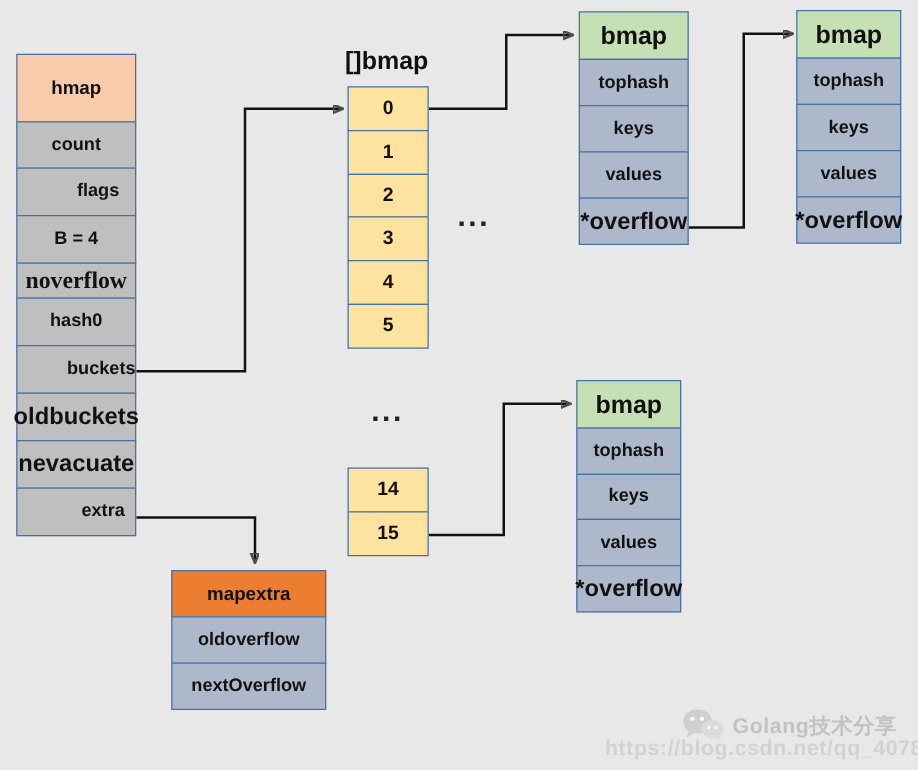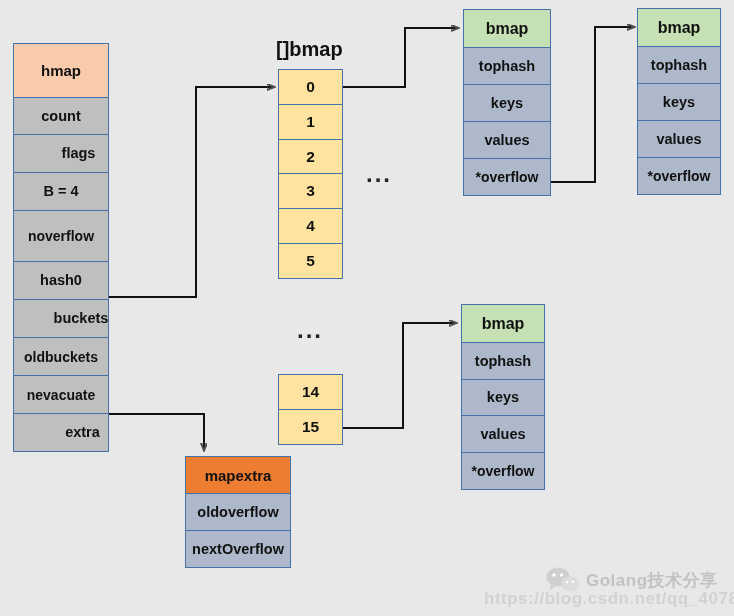--- a/index.html
+++ b/index.html
@@ -33,29 +33,29 @@
     font-size: 14.5px;
     color: #111;
     line-height: 1;
     margin-top: -1px;
     white-space: nowrap;
   }
   .cell:first-child { margin-top: 0; }
 
   
   .hdr-peach  { background: #f8cbad; font-weight: bold; font-size: 15px; }
-  .hdr-green  { background: #c5e0b4; font-weight: bold; font-size: 16px; text-align: center; }
+  .hdr-green  { background: #c5e0b4; font-weight: bold; font-size: 20px; text-align: center; }
   .hdr-orange { background: #ed7d31; font-weight: bold; font-size: 15px; }
 
   
   .body-gray  { background: #bfbfbf; font-weight: bold; }
   .body-blue  { background: #adb9ca; font-weight: bold; }
   .body-yellow{ background: #fde2a0; font-weight: bold; font-size: 15.5px; }
 
-  .cell.small { font-size: 14px; }
+  .cell.small { font-size: 19px; }
 
   
   .label {
     position: absolute;
     font-weight: bold;
     color: #111;
     white-space: nowrap;
   }
   .title-label { font-size: 20px; }
 
@@ -117,21 +117,21 @@
     <path class="blk" d="M343,428 L403,428 L403,323 L456,323" marker-end="url(#arrow)"></path>
 
     <path class="blk" d="M109,414 L204,414 L204,450" marker-end="url(#arrow)"></path>
   </svg>
 
   <div class="struct" id="hmap" style="left:13px; top:43px; width:96px;">
     <div class="cell hdr-peach" style="height:55px;">hmap</div>
     <div class="cell body-gray" style="height:38px;">count</div>
     <div class="cell body-gray" style="height:39px;padding-left:35px;">flags</div>
     <div class="cell body-gray" style="height:39px;">B = 4</div>
-    <div class="cell body-gray small" style="height:52px;">noverflow</div>
+    <div class="cell body-gray small" style="height:29px;font-family:Liberation Serif, serif;">noverflow</div>
     <div class="cell body-gray" style="height:39px;">hash0</div>
     <div class="cell body-gray" style="height:39px;padding-left:40px;">buckets</div>
     <div class="cell body-gray small" style="height:39px;">oldbuckets</div>
     <div class="cell body-gray small" style="height:39px;">nevacuate</div>
     <div class="cell body-gray" style="height:39px;padding-left:43px;">extra</div>
   </div>
 
   <div class="label title-label" style="left:276px; top:38px;">[]bmap</div>
 
   <div class="struct" id="bucket-top" style="left:278px; top:69px; width:65px;">
@@ -169,21 +169,21 @@
   </div>
 
   <div class="struct" id="bmap-3" style="left:461px; top:304px; width:84px;">
     <div class="cell hdr-green" style="height:39px;">bmap</div>
     <div class="cell body-blue" style="height:38px;">tophash</div>
     <div class="cell body-blue" style="height:37px;">keys</div>
     <div class="cell body-blue" style="height:38px;">values</div>
     <div class="cell body-blue small" style="height:38px;">*overflow</div>
   </div>
 
-  <div class="struct" id="mapextra" style="left:137px; top:456px; width:106px;margin-left:48px;">
+  <div class="struct" id="mapextra" style="left:137px; top:456px; width:124px;">
     <div class="cell hdr-orange" style="height:38px;">mapextra</div>
     <div class="cell body-blue" style="height:38px;">oldoverflow</div>
     <div class="cell body-blue" style="height:38px;">nextOverflow</div>
   </div>
 
   <svg class="wm-logo" style="left:546px; top:567px;" viewBox="0 0 34 26">
     <ellipse cx="12" cy="10" rx="11.5" ry="9.5" fill="#cfcfcf"></ellipse>
     <path d="M5,17 L3.5,23 L9,19.5 Z" fill="#cfcfcf"></path>
     <circle cx="8" cy="8" r="1.7" fill="#ffffff"></circle>
     <circle cx="15.5" cy="8" r="1.7" fill="#ffffff"></circle>

